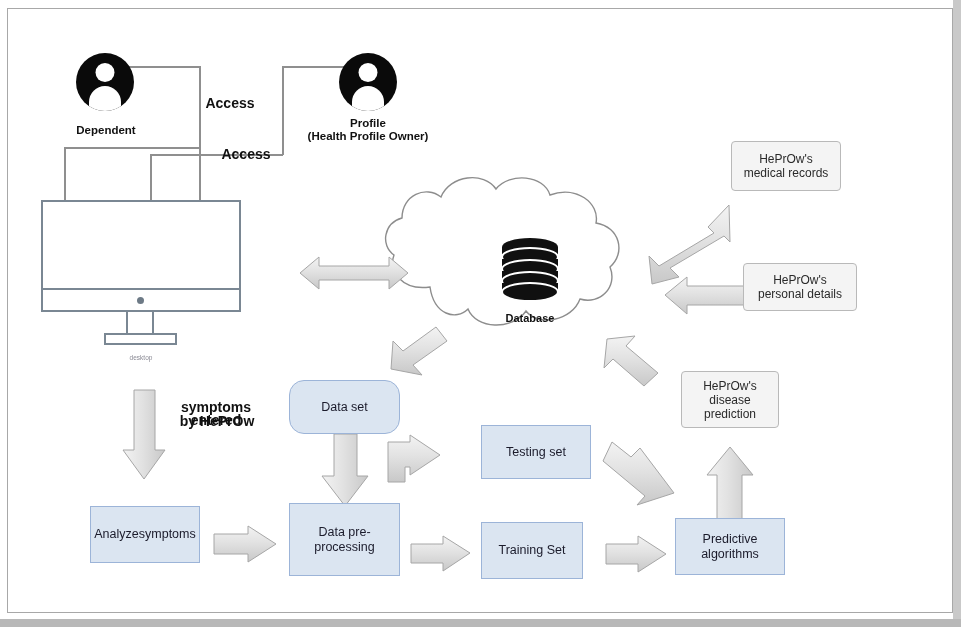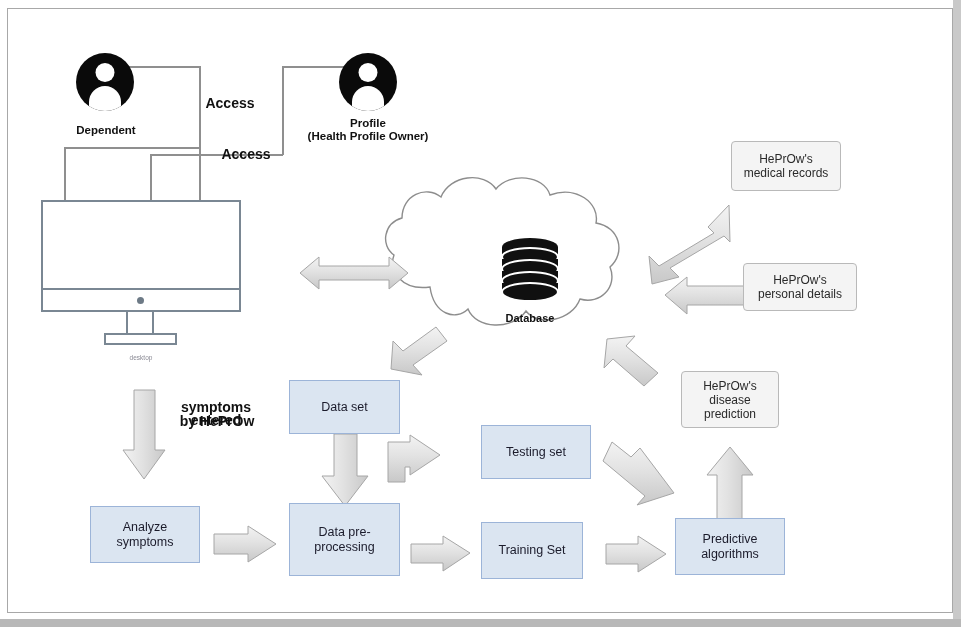--- a/index.html
+++ b/index.html
@@ -203,29 +203,29 @@
         <span>HePrOw's</span>
         <span>personal details</span>
       </div>
 
       <div class="node graybox" style="left:673px;top:362px;width:98px;height:57px;flex-direction:column;">
         <span>HePrOw's</span>
         <span>disease</span>
         <span>prediction</span>
       </div>
 
-      <div class="node bluebox" style="left:281px;top:371px;width:111px;height:54px;">
+      <div class="node bluebox" style="left:281px;top:371px;width:111px;height:54px;border-radius:15px;">
         <span>Data set</span>
       </div>
 
       <div class="node bluebox" style="left:473px;top:416px;width:110px;height:54px;">
         <span>Testing set</span>
       </div>
 
-      <div class="node bluebox" style="left:82px;top:497px;width:110px;height:57px;flex-direction:column;">
+      <div class="node bluebox" style="left:82px;top:497px;width:110px;height:57px;flex-direction:row;">
         <span>Analyze</span>
         <span>symptoms</span>
       </div>
 
       <div class="node bluebox" style="left:281px;top:494px;width:111px;height:73px;flex-direction:column;">
         <span>Data pre-</span>
         <span>processing</span>
       </div>
 
       <div class="node bluebox" style="left:473px;top:513px;width:102px;height:57px;">

